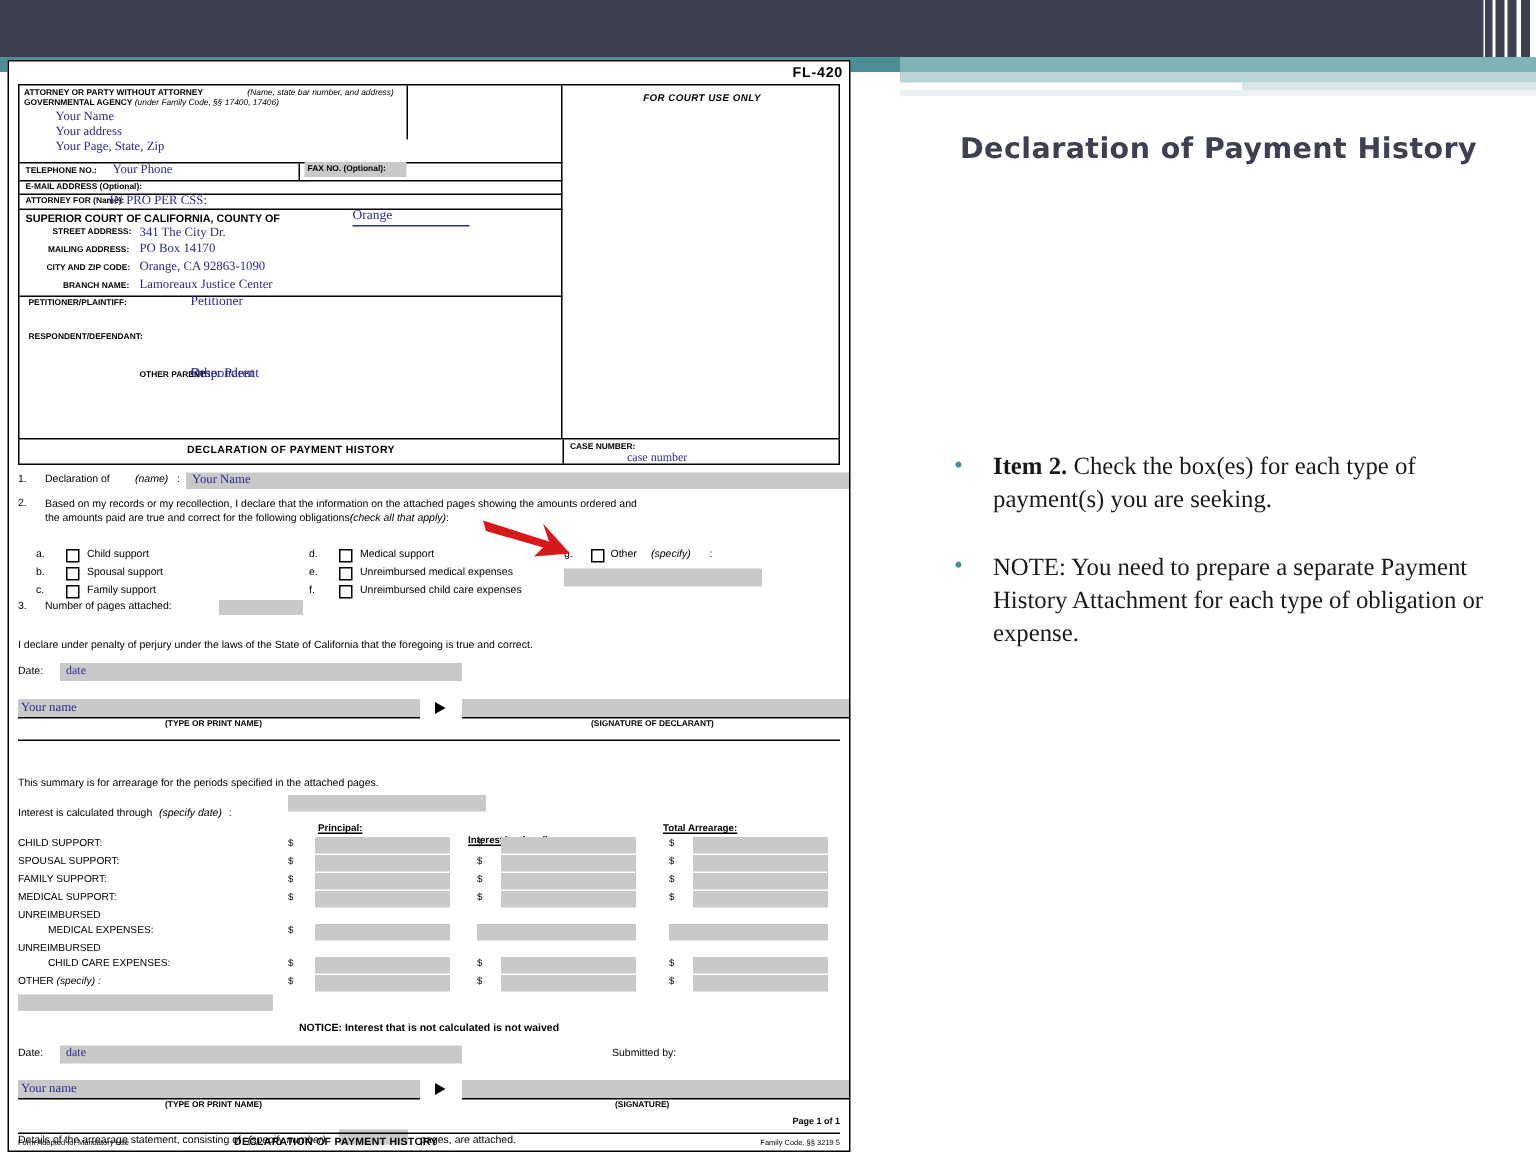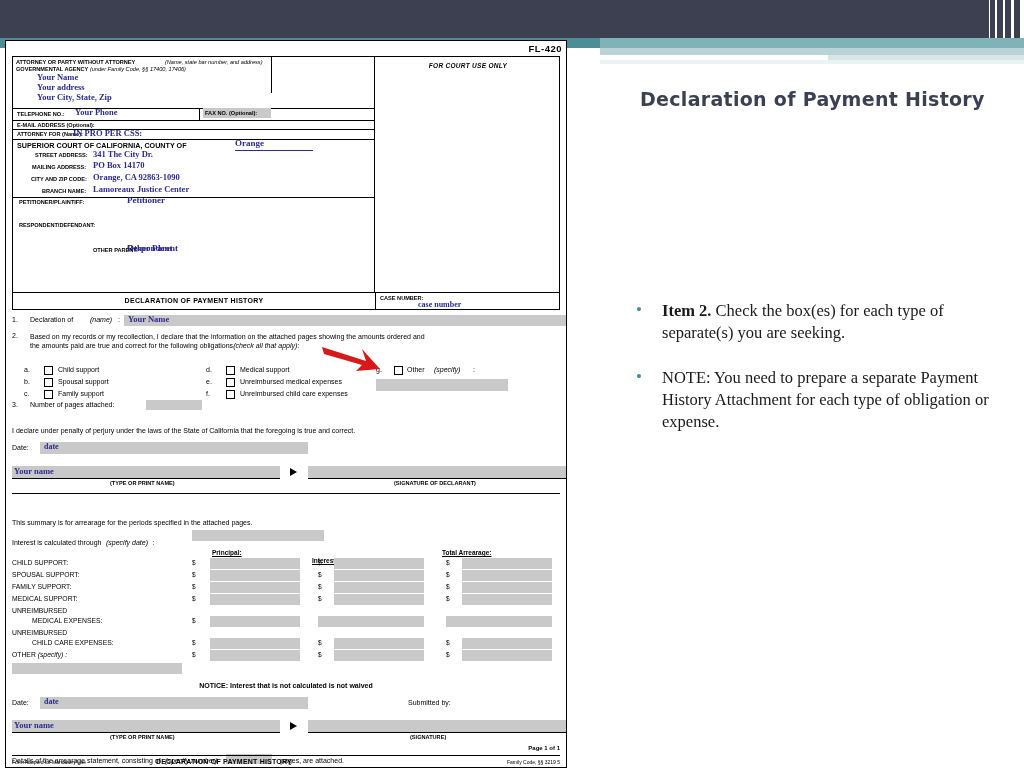--- a/index.html
+++ b/index.html
@@ -23,21 +23,21 @@
 
   
   .form{position:absolute;left:5px;top:40px;width:562px;height:728px;background:#ffffff;border:1px solid #000;box-sizing:border-box;font-family:"Liberation Sans",sans-serif;color:#000;overflow:hidden;}
   .fl420{position:absolute;right:4px;top:2px;font-size:9.5px;font-weight:bold;letter-spacing:.5px;}
   .hdrbox{position:absolute;left:6px;top:15px;width:548px;height:237px;border:1px solid #000;box-sizing:border-box;}
   .hdr-left{position:absolute;left:0;top:0;width:362px;height:100%;border-right:1px solid #000;box-sizing:border-box;}
   .hdr-right{position:absolute;left:362px;top:0;width:186px;height:100%;box-sizing:border-box;}
   .tiny{font-size:5.6px;line-height:1.25;}
   .tinyb{font-size:5.6px;font-weight:bold;}
   .ital{font-style:italic;}
-  .blue{color:#2b2b8f;font-weight:bold;font-family:"Liberation Serif",serif;}
+  .blue{color:#2b2b8f;font-weight:normal;font-family:"Liberation Serif",serif;}
   .gray{background:#c9c9c9;}
 
   .rowline{position:absolute;left:0;width:362px;border-top:1px solid #000;}
 
   .forcourt{position:absolute;top:5px;left:0;width:186px;text-align:center;font-size:6.5px;font-weight:bold;font-style:italic;letter-spacing:.3px;}
 
   .declbar{position:absolute;left:6px;top:252px;width:548px;height:17px;border:1px solid #000;border-top:none;box-sizing:border-box;}
   .declbar .t{position:absolute;left:0;top:4px;width:362px;text-align:center;font-size:7px;font-weight:bold;letter-spacing:.3px;}
   .declbar .casenum{position:absolute;left:362px;top:0;width:186px;height:100%;border-left:1px solid #000;box-sizing:border-box;}
 
@@ -71,21 +71,21 @@
 <div class="teal-bar"></div>
 <div class="teal-bar2"></div>
 <div class="grad1"></div>
 <div class="grad2"></div>
 <div class="grad3"></div>
 
 <div class="title">Declaration of Payment History</div>
 
 <div class="bullets">
   <div class="bullet">
-    <b>Item 2.</b><span> Check the box(es) for each type of separate(s) you are seeking.</span>
+    <b>Item 2.</b><span> Check the box(es) for each type of payment(s) you are seeking.</span>
   </div>
   <div class="bullet">
     <span>NOTE:  You need to prepare a separate Payment History Attachment for each type of obligation or expense.</span>
   </div>
 </div>
 
 <div class="form">
 
   <div class="fl420">FL-420</div>
 
@@ -95,21 +95,21 @@
       <div style="position:absolute;left:3px;top:2px;width:356px;" class="tiny">
         <span class="tinyb">ATTORNEY OR PARTY WITHOUT ATTORNEY</span>
         <span class="ital" style="margin-left:28px;">(Name, state bar number, and address)</span><br>
         <span class="tinyb">GOVERNMENTAL AGENCY</span>
         <span class="ital">(under Family Code, §§ 17400, 17406)</span>
       </div>
       <div style="position:absolute;left:258px;top:0;width:1px;height:36px;background:#000;"></div>
 
       <div class="blue" style="position:absolute;left:24px;top:15px;font-size:8.5px;">Your Name</div>
       <div class="blue" style="position:absolute;left:24px;top:25px;font-size:8.5px;">Your address</div>
-      <div class="blue" style="position:absolute;left:24px;top:35px;font-size:8.5px;">Your City, State, Zip</div>
+      <div class="blue" style="position:absolute;left:24px;top:35px;font-size:8.5px;">Your Page, State, Zip</div>
 
       <div class="rowline" style="top:51px;"></div>
       <div class="tinyb" style="position:absolute;left:4px;top:54px;">TELEPHONE NO.:</div>
       <div class="blue" style="position:absolute;left:62px;top:50px;font-size:8.5px;">Your Phone</div>
       <div style="position:absolute;left:186px;top:52px;width:1px;height:11px;background:#000;"></div>
       <div class="gray" style="position:absolute;left:190px;top:51px;width:68px;height:10px;"></div>
       <div class="tinyb" style="position:absolute;left:192px;top:53px;"><span>FAX NO. (Optional):</span></div>
 
       <div class="rowline" style="top:63px;"></div>
       <div class="tinyb" style="position:absolute;left:4px;top:65px;">E-MAIL ADDRESS (Optional):</div>

